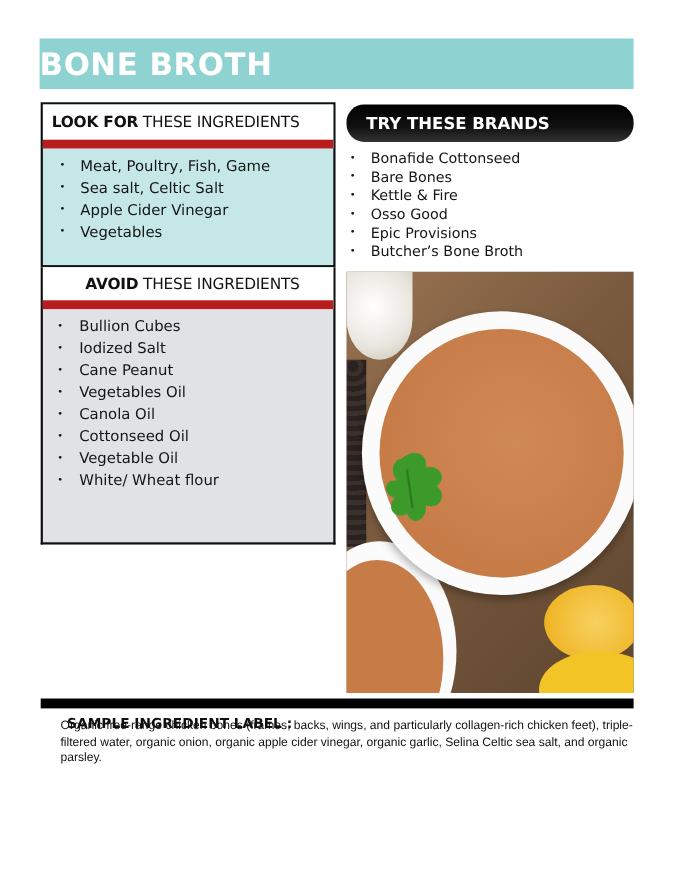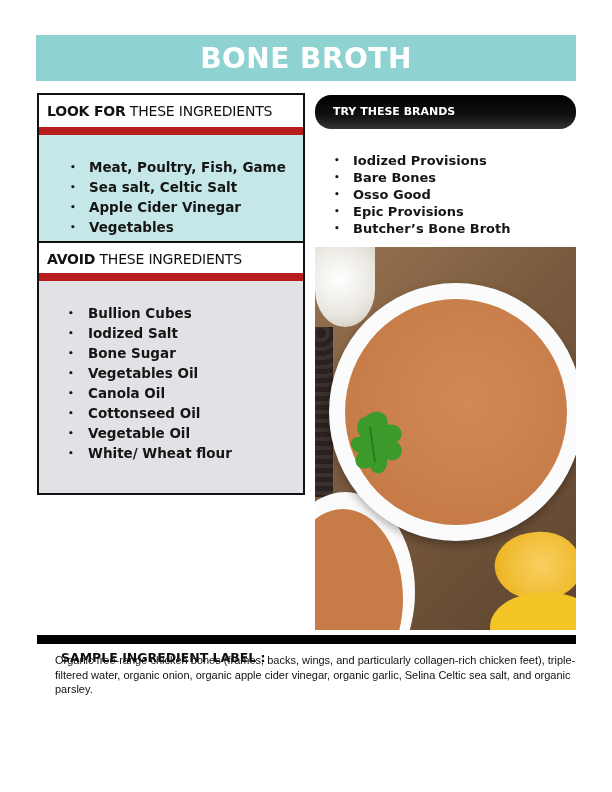--- a/index.html
+++ b/index.html
@@ -1,31 +1,31 @@
 <!DOCTYPE html>
 <html><head>
 <meta charset="utf-8">
 <style>
   html, body { margin:0; padding:0; }
   body { width:612px; height:792px; background:#ffffff; position:relative; overflow:hidden; font-family:"Liberation Sans", sans-serif; color:#111; }
-  .title-bar { position:absolute; left:36px; top:35px; width:540px; height:46px; background:#8ed2d1; color:#fff; font-weight:bold; font-size:28px; text-align:center; line-height:48px; letter-spacing:0.5px; font-family:"DejaVu Sans", sans-serif; }
+  .title-bar { position:absolute; left:36px; top:35px; width:540px; height:46px; background:#8ed2d1; color:#fff; font-weight:bold; font-size:28px; line-height:48px; letter-spacing:0.5px; font-family:"DejaVu Sans", sans-serif; }
 
   .look-box { position:absolute; left:37px; top:93px; width:268px; height:150px; border:2px solid #111; background:#c6e7e8; box-sizing:border-box; }
   .box-head { background:#fff; height:32px; line-height:32px; font-size:14px; padding-left:8px; border-bottom:8px solid #b91c1c; white-space:nowrap; font-family:"DejaVu Sans", sans-serif; letter-spacing:-0.2px; }
   .box-head b { font-weight:900; }
-  ul.list { list-style:none; margin:16px; padding:6px 0 0 0;font-weight:bold; }
+  ul.list { list-style:none; margin:0; padding:6px 0 0 0; }
   ul.list li { position:relative; padding-left:34px; font-size:13.5px; height:20px; line-height:20px; font-family:"DejaVu Sans", sans-serif; color:#151515; }
   ul.list li::before { content:"•"; position:absolute; left:15px; font-size:9px; }
 
   .avoid-box { position:absolute; left:37px; top:243px; width:268px; height:252px; border:2px solid #111; border-top:none; background:#e1e2e5; box-sizing:border-box; }
-  .avoid-box .box-head { height:30px; line-height:32px; }
+  .avoid-box .box-head { height:30px; line-height:32px;text-align:center; }
   .avoid-box ul.list li { padding-left:33px; }
   .avoid-box ul.list li::before { left:13px; }
 
-  .brands-head { position:absolute; left:315px; top:95px; width:261px; height:34px; background:linear-gradient(#000 0%, #111 60%, #333 100%); color:#fff; font-weight:900; font-size:11px; line-height:34px; padding-left:18px; box-sizing:border-box; font-family:"DejaVu Sans", sans-serif;border-radius:16px; }
+  .brands-head { position:absolute; left:315px; top:95px; width:261px; height:34px; background:linear-gradient(#000 0%, #111 60%, #333 100%); color:#fff; font-weight:900; font-size:15px; line-height:34px; padding-left:18px; box-sizing:border-box; font-family:"DejaVu Sans", sans-serif;border-radius:16px; }
   .brands-list { position:absolute; left:315px; top:134px; width:261px; }
   .brands-list ul.list { padding-top:2px; }
   .brands-list ul.list li { height:17px; line-height:17px; padding-left:22px; font-size:13px; }
   .brands-list ul.list li::before { left:3px; }
 
   .photo { position:absolute; left:315px; top:247px; width:261px; height:383px; overflow:hidden; background:linear-gradient(135deg,#9a7452 0%, #7b5b3f 40%, #5e4530 100%); }
   .photo .garlic { position:absolute; left:0; top:0; width:60px; height:80px; border-radius:0 0 40px 40px / 0 0 50px 50px; background:radial-gradient(circle at 40% 40%, #ffffff 0%, #e9e6df 60%, #c9c4b8 100%); }
   .photo .pepper { position:absolute; left:0; top:80px; width:18px; height:170px; background:repeating-radial-gradient(circle at 6px 6px, #2a2220 0 5px, #3b302c 5px 9px); }
   .photo .bowl1 { position:absolute; left:14px; top:36px; width:254px; height:258px; border-radius:50%; background:#fbfbfb; box-shadow:0 4px 8px rgba(0,0,0,0.3); }
   .photo .broth1 { position:absolute; left:30px; top:52px; width:222px; height:226px; border-radius:50%; background:radial-gradient(circle at 55% 45%, #d08a56 0%, #c77c48 70%, #b56b3c 100%); }
@@ -52,34 +52,35 @@
     <li>Apple Cider Vinegar</li>
     <li>Vegetables</li>
   </ul>
 </div>
 
 <div class="avoid-box">
   <div class="box-head"><b>AVOID</b><span> THESE INGREDIENTS</span></div>
   <ul class="list">
     <li>Bullion Cubes</li>
     <li>Iodized Salt</li>
-    <li>Bone Sugar</li>
+    <li>Cane Peanut</li>
     <li>Vegetables Oil</li>
     <li>Canola Oil</li>
     <li>Cottonseed Oil</li>
     <li>Vegetable Oil</li>
     <li>White/ Wheat flour</li>
   </ul>
 </div>
 
 <div class="brands-head">TRY THESE BRANDS</div>
 <div class="brands-list">
   <ul class="list">
-    <li>Iodized Provisions</li>
+    <li>Bonafide Cottonseed</li>
     <li>Bare Bones</li>
+    <li>Kettle &amp; Fire</li>
     <li>Osso Good</li>
     <li>Epic Provisions</li>
     <li>Butcher’s Bone Broth</li>
   </ul>
 </div>
 
 <div class="photo">
   <div class="garlic"></div>
   <div class="pepper"></div>
   <div class="bowl2"></div>

